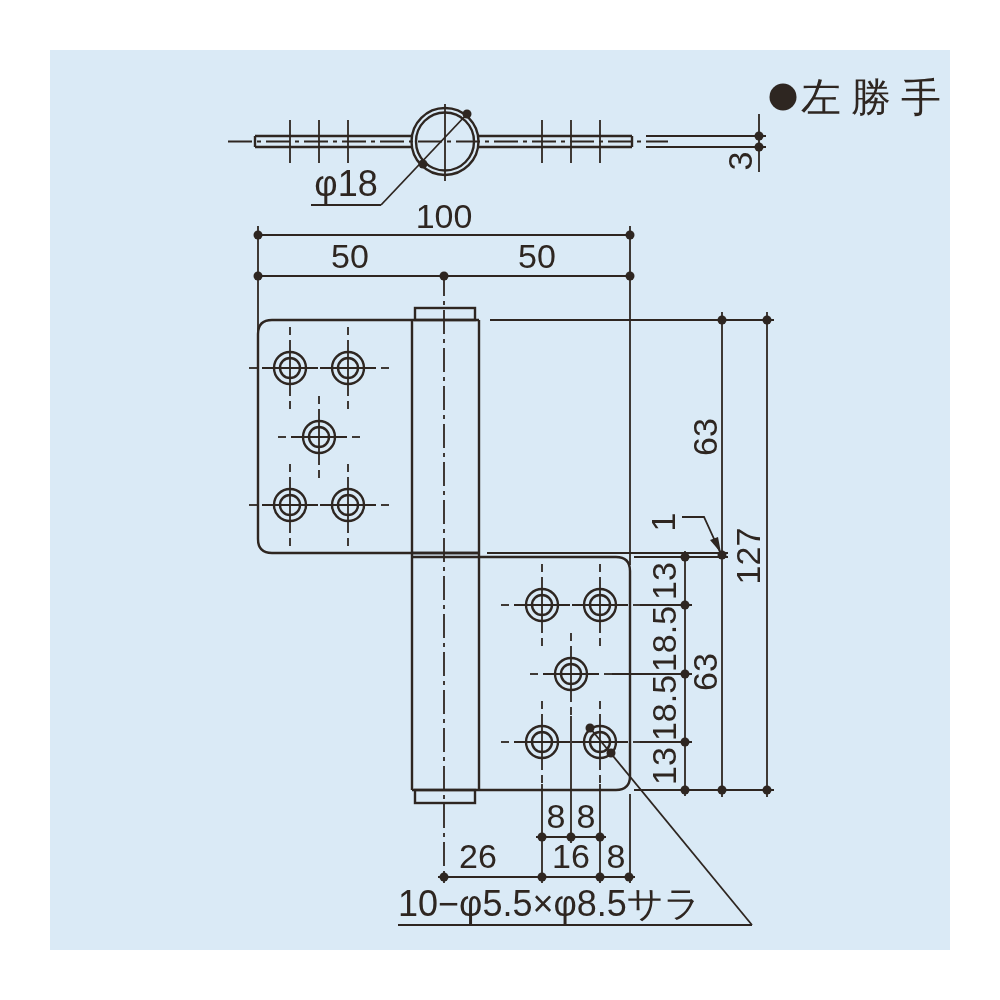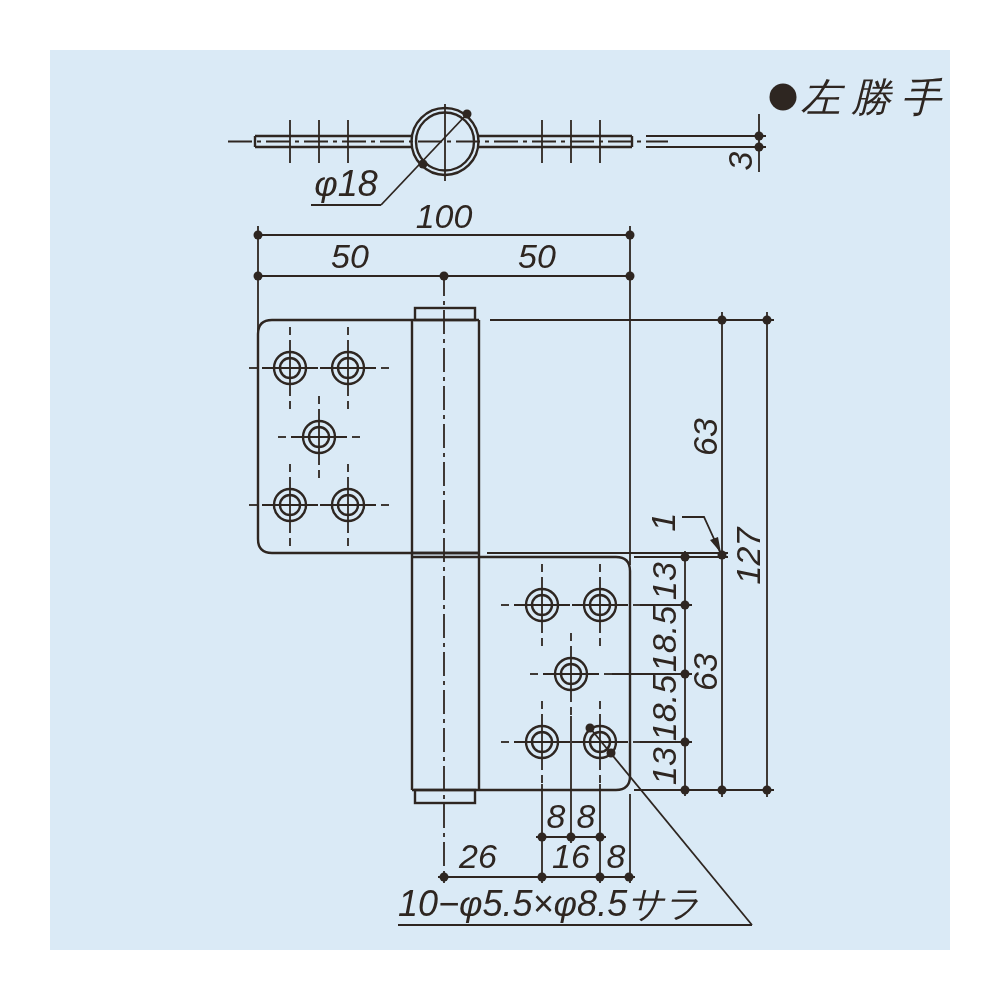--- a/index.html
+++ b/index.html
@@ -1,17 +1,17 @@
 <!DOCTYPE html>
 <html style="--line: #2e2621; --panel: #daeaf6; --page: #ffffff;"><head>
 <meta charset="utf-8">
 <style>
   :root{ --line:#2e2621; --panel:#daeaf6; --page:#ffffff; }
   html,body{ margin:0; padding:0; background:var(--page); }
-  .stage{ position:relative; width:792px; height:1000px; background:var(--page);font-style:italic; }
+  .stage{ position:relative; width:792px; height:1000px; background:var(--page); }
   svg{ display:block; }
   svg text{ font-family:"Liberation Sans","DejaVu Sans",sans-serif; fill:var(--line); }
   .ln{ stroke:var(--line); fill:none; stroke-width:2.4; stroke-linecap:butt; }
   .thin{ stroke:var(--line); fill:none; stroke-width:1.8; }
   .cl{ stroke:var(--line); fill:none; stroke-width:1.8; stroke-dasharray:24 5 4 5; }
   .dot{ fill:var(--line); stroke:none; }
   .t34{ font-size:34px; } .t36{ font-size:36px; } .t40{ font-size:40px; }
   .mid{ text-anchor:middle; }
 </style>
 </head>

